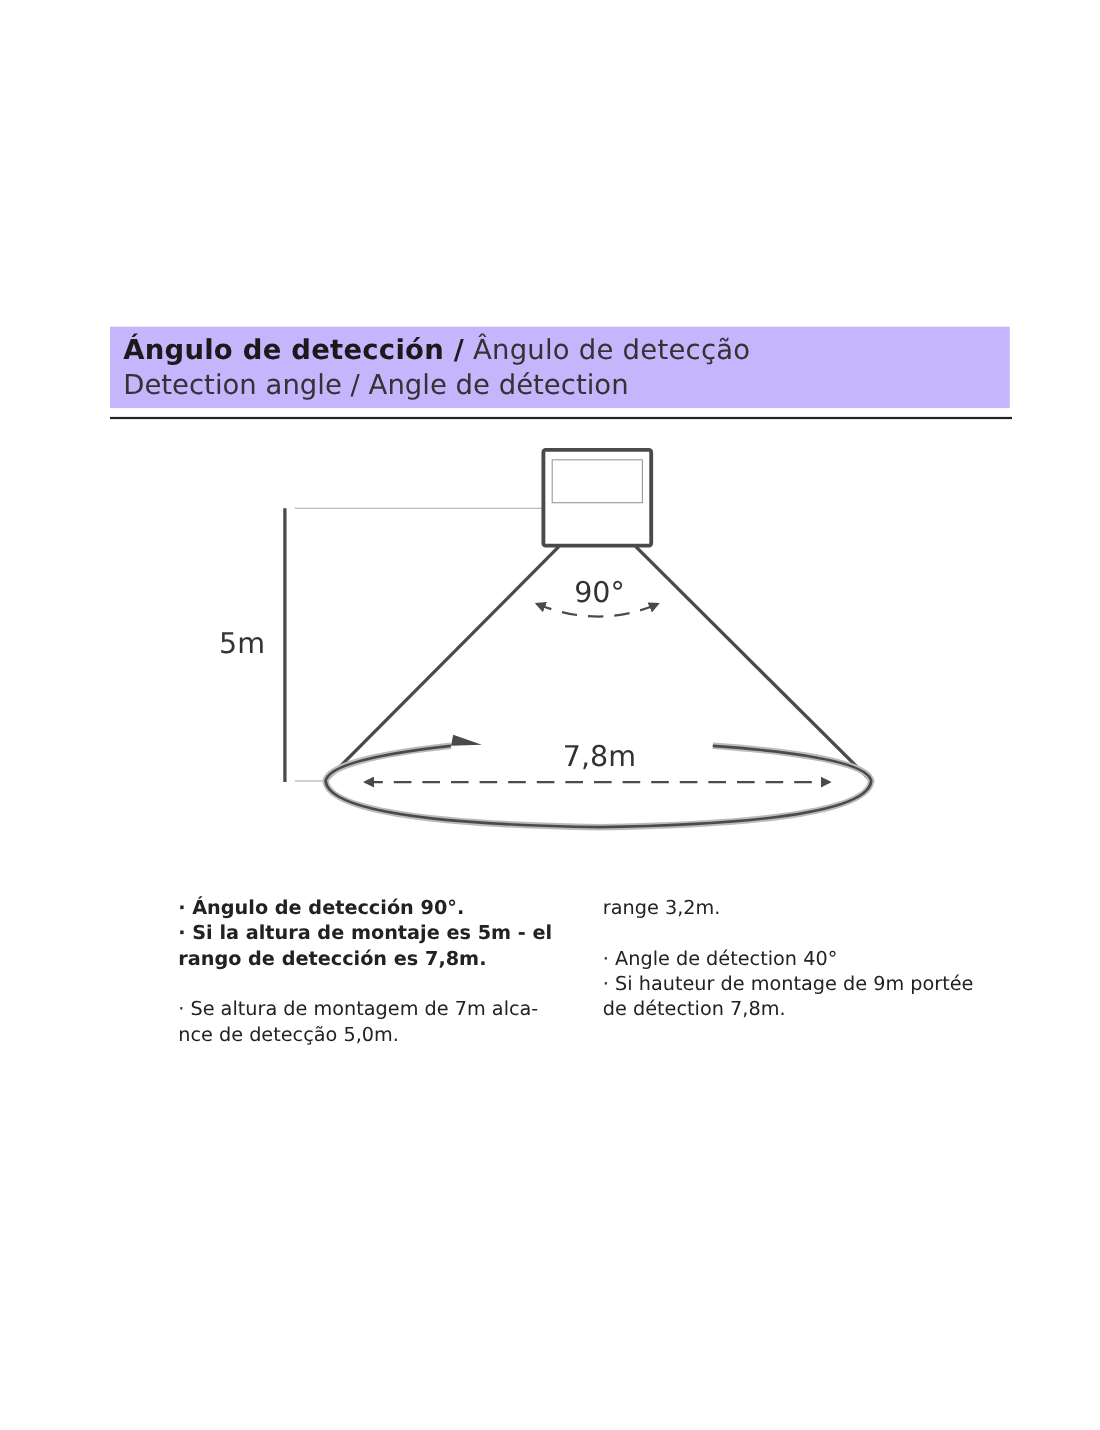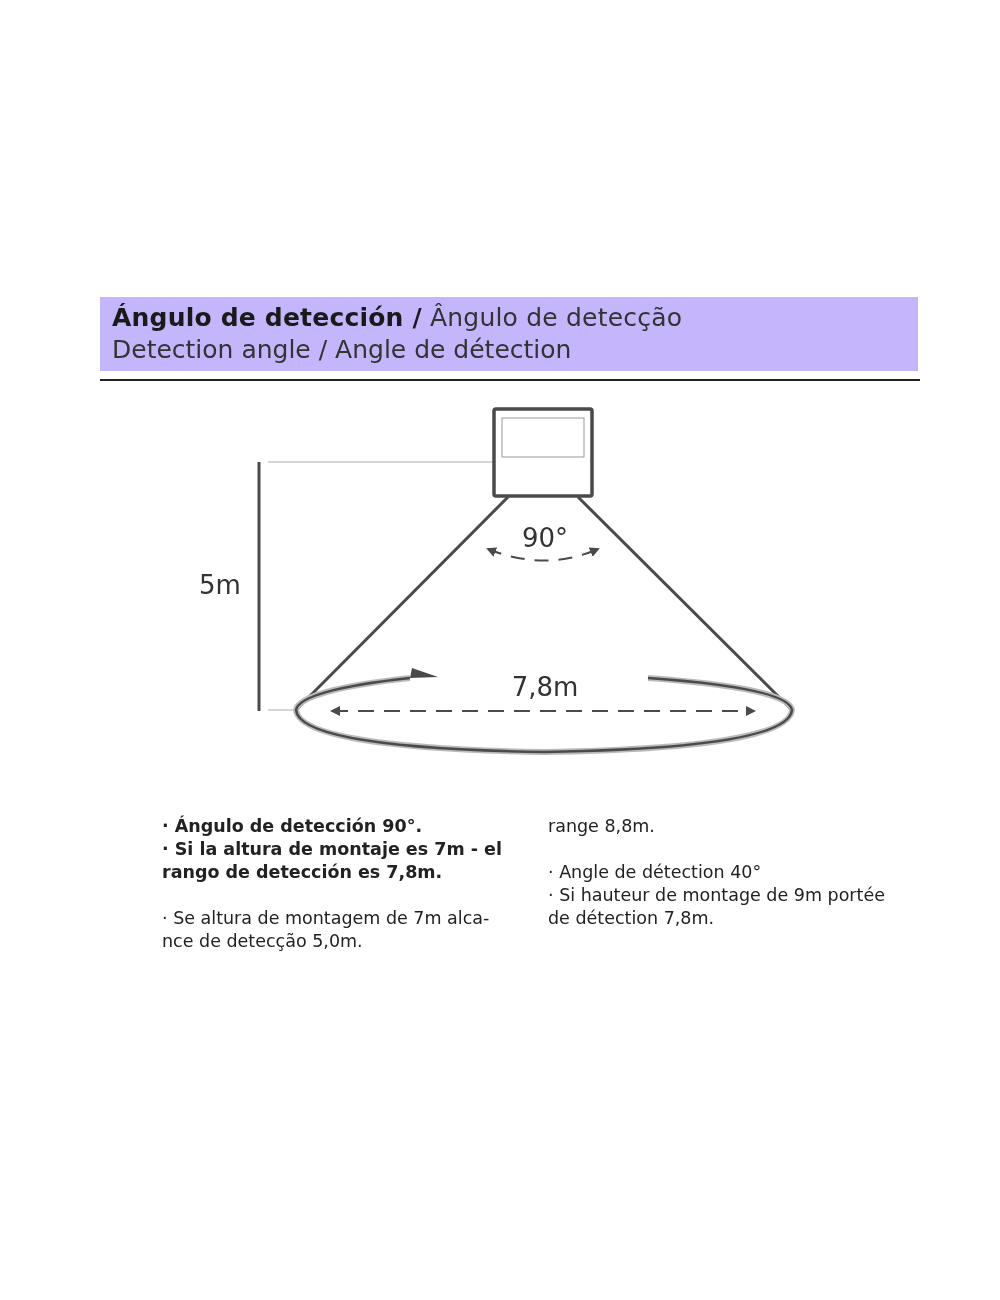--- a/index.html
+++ b/index.html
@@ -65,26 +65,26 @@
     <line x1="332" y1="711" x2="754" y2="711" stroke="#4a4a4a" stroke-width="2" stroke-dasharray="16,10" marker-start="url(#arrowSmall)" marker-end="url(#arrowSmall)"></line>
   </g>
 
   <text x="220" y="594" font-size="26" fill="#333" text-anchor="middle" font-family="DejaVu Sans, sans-serif">5m</text>
   <text x="545" y="547" font-size="26" fill="#333" text-anchor="middle" font-family="DejaVu Sans, sans-serif">90°</text>
   <text x="545" y="696" font-size="26" fill="#333" text-anchor="middle" font-family="DejaVu Sans, sans-serif">7,8m</text>
 </svg>
 
 <div class="col col-left">
   <p class="bold">· Ángulo de detección 90°.</p>
-  <p class="bold">· Si la altura de montaje es 7m - el</p>
+  <p class="bold">· Si la altura de montaje es 5m - el</p>
   <p class="bold">rango de detección es 7,8m.</p>
   <div class="gap"></div>
   <p>· Se altura de montagem de 7m alca-</p>
   <p>nce de detecção 5,0m.</p>
 </div>
 
 <div class="col col-right">
-  <p>range 8,8m.</p>
+  <p>range 3,2m.</p>
   <div class="gap"></div>
   <p>· Angle de détection 40°</p>
   <p>· Si hauteur de montage de 9m portée</p>
   <p>de détection 7,8m.</p>
 </div>
 
 </body></html>

